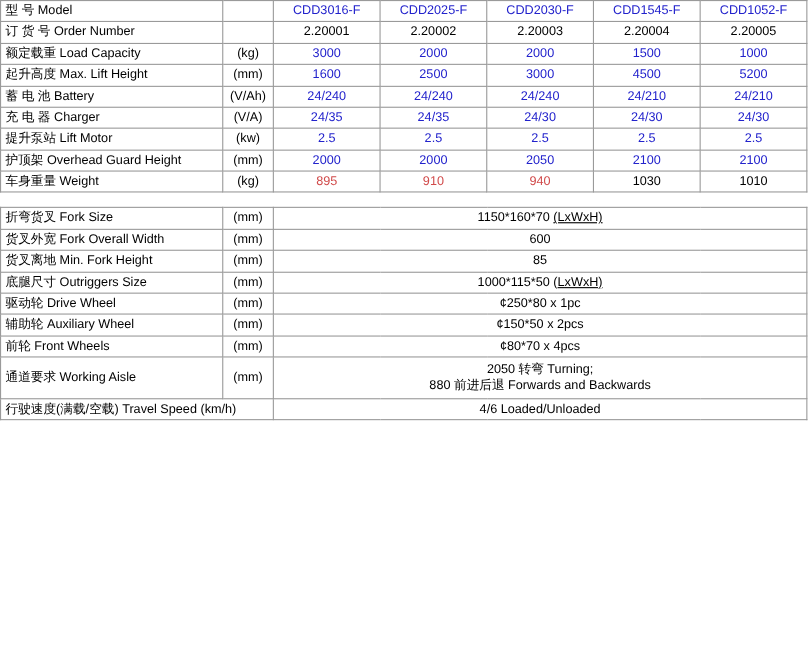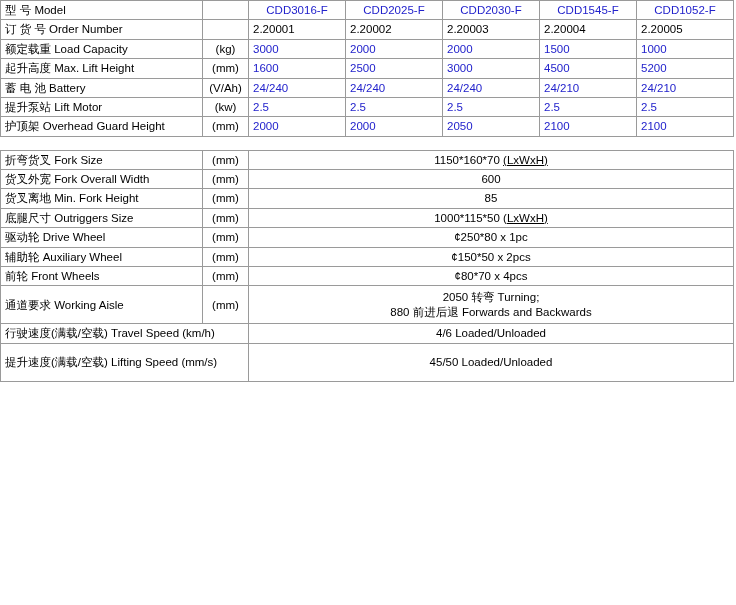--- a/index.html
+++ b/index.html
@@ -37,21 +37,21 @@
   td.label {
     text-align: left;
     white-space: nowrap;
     overflow: hidden;
   }
   td.unit {
     text-align: center;
     white-space: nowrap;
   }
   td.val {
-    text-align: left;
+    text-align: center;
     color: #2222cc;
     padding-left: 6px;
   }
   td.val.black { color: #000000; }
   td.val.red { color: #d14b4b; }
   td.plain {
     text-align: center;
     color: #000000;
     padding-left: 6px;
   }
@@ -117,38 +117,56 @@
       <tr>
         <td class="label">蓄 电 池 Battery</td>
         <td class="unit">(V/Ah)</td>
         <td class="val">24/240</td>
         <td class="val">24/240</td>
         <td class="val">24/240</td>
         <td class="val">24/210</td>
         <td class="val">24/210</td>
       </tr>
       <tr>
+        <td class="label">充 电 器 Charger</td>
+        <td class="unit">(V/A)</td>
+        <td class="val">24/35</td>
+        <td class="val">24/35</td>
+        <td class="val">24/30</td>
+        <td class="val">24/30</td>
+        <td class="val">24/30</td>
+      </tr>
+      <tr>
         <td class="label">提升泵站 Lift Motor</td>
         <td class="unit">(kw)</td>
         <td class="val">2.5</td>
         <td class="val">2.5</td>
         <td class="val">2.5</td>
         <td class="val">2.5</td>
         <td class="val">2.5</td>
       </tr>
       <tr>
         <td class="label">护顶架  Overhead Guard Height</td>
         <td class="unit">(mm)</td>
         <td class="val">2000</td>
         <td class="val">2000</td>
         <td class="val">2050</td>
         <td class="val">2100</td>
         <td class="val">2100</td>
       </tr>
       <tr>
+        <td class="label">车身重量 Weight</td>
+        <td class="unit">(kg)</td>
+        <td class="val red">895</td>
+        <td class="val red">910</td>
+        <td class="val red">940</td>
+        <td class="val black">1030</td>
+        <td class="val black">1010</td>
+      </tr>
+      <tr>
         <td class="plain" colspan="7" style="height: 14px; border: none;"></td>
       </tr>
       <tr>
         <td class="label">折弯货叉 Fork Size</td>
         <td class="unit">(mm)</td>
         <td class="plain" colspan="5">1150*160*70 <span class="u-underline">(LxWxH)</span></td>
       </tr>
       <tr>
         <td class="label">货叉外宽 Fork Overall Width</td>
         <td class="unit">(mm)</td>
@@ -181,20 +199,15 @@
       </tr>
       <tr>
         <td class="label" style="height: 38px;">通道要求 Working Aisle</td>
         <td class="unit">(mm)</td>
         <td class="plain multi-line" colspan="5" style="height: 38px; margin-left: 37px;">2050 转弯 Turning;
 880 前进后退 Forwards and Backwards</td>
       </tr>
       <tr>
         <td class="label wrap" colspan="2">行驶速度(满载/空载) Travel Speed (km/h)</td>
         <td class="plain" colspan="5">4/6 Loaded/Unloaded</td>
-      </tr>
-      <tr>
-        <td class="label wrap multi-line" colspan="2" style="height: 38px;">提升速度(满载/空载)  Lifting  Speed
-(mm/s)</td>
-        <td class="plain" colspan="5" style="height: 38px;">45/50 Loaded/Unloaded</td>
       </tr>
     </tbody>
 </table>
 
 </body></html>

